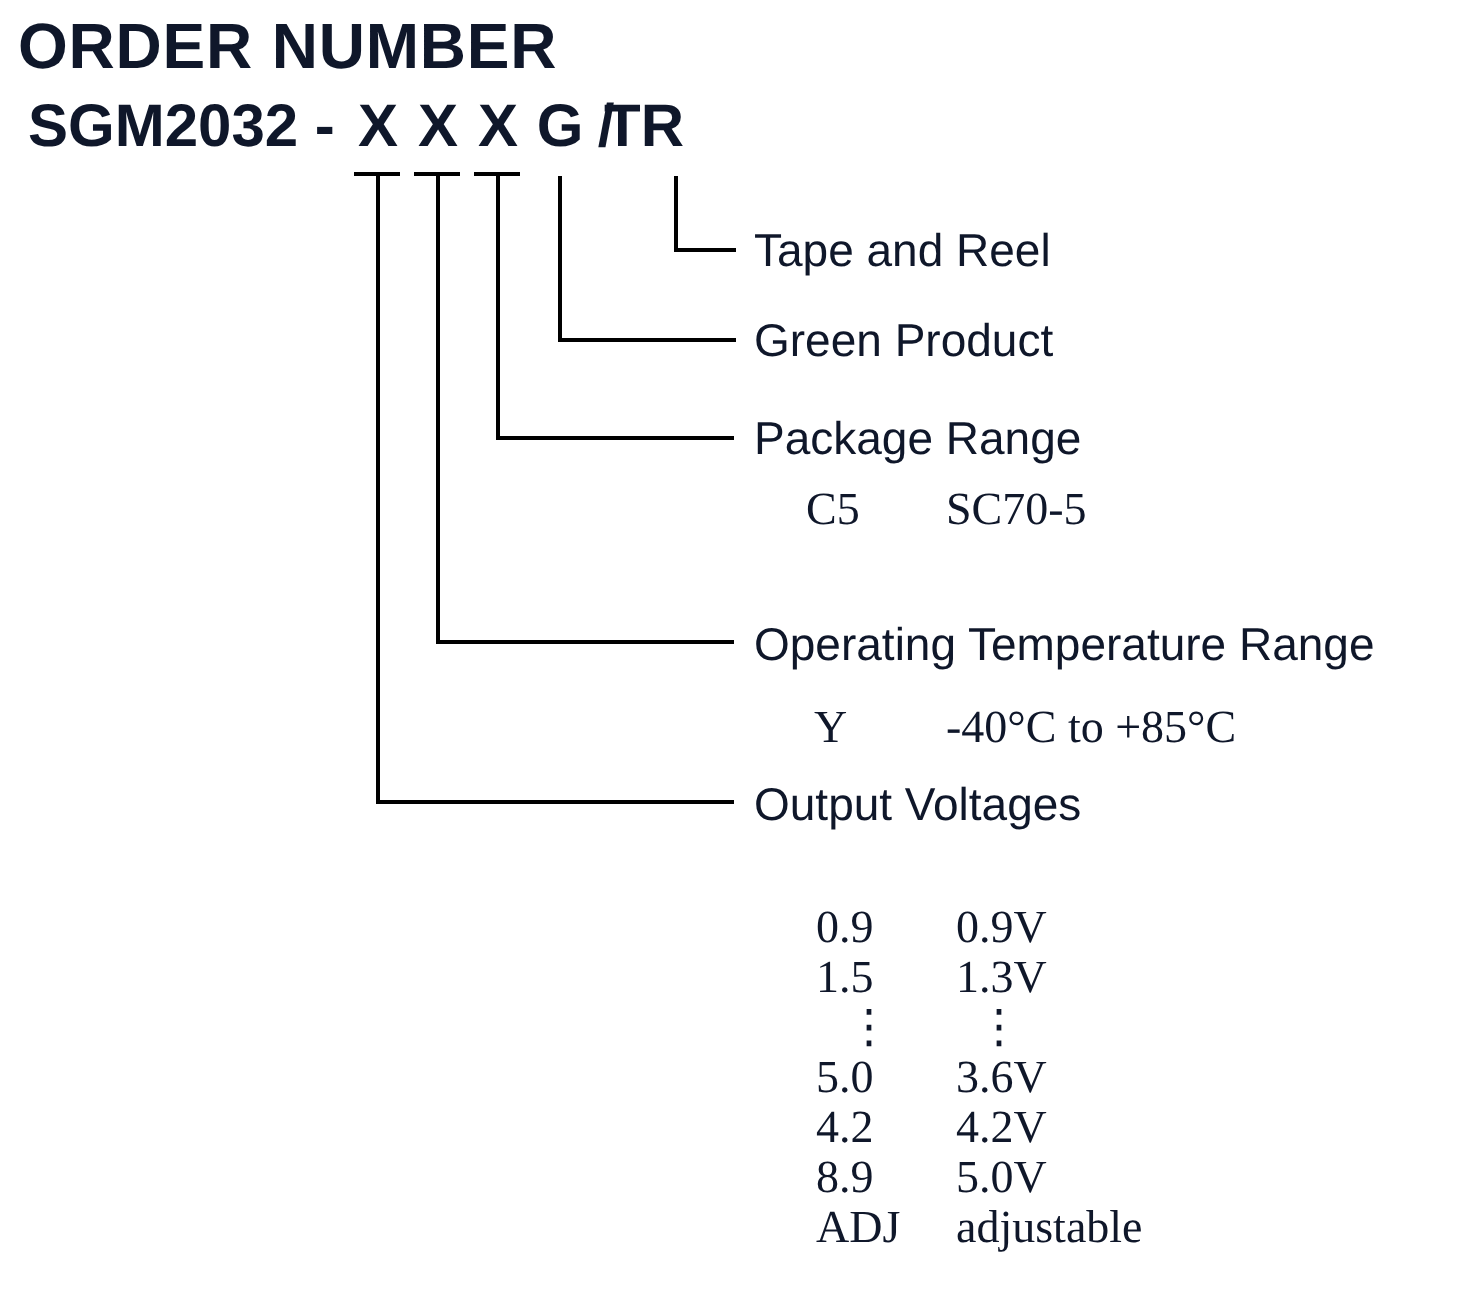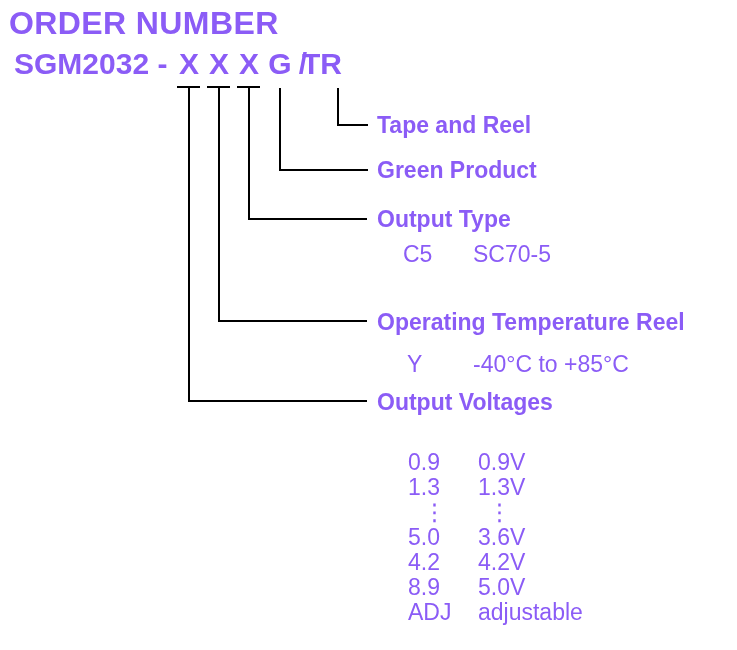--- a/index.html
+++ b/index.html
@@ -1,21 +1,21 @@
 <!DOCTYPE html>
 <html><head>
 <meta charset="utf-8">
 <style>
   html, body { margin: 0; padding: 0; background: #ffffff; }
   #canvas {
     position: relative;
     width: 737px;
     height: 650px;
     background: #ffffff;
-    color: #8b5cf6;
+    color: #0f172a;
     font-family: "Liberation Sans", sans-serif;
     overflow: hidden;
   }
 
   
   #title {
     position: absolute;
     left: 9px; top: 7px;
     margin: 0;
     font-size: 32px; line-height: 32px;
@@ -39,36 +39,36 @@
   .tick { top: 86px; height: 2px; width: 23px; }
   .vline { width: 2px; }
   .hline { height: 2px; }
 
   
   .blabel {
     position: absolute;
     left: 377px;
     transform: translateY(-50%);
     font-size: 23px; line-height: 26px;
-    font-weight: bold;
+    font-weight: normal;
     white-space: nowrap;
   }
 
   
-  .opts { position: absolute; font-size: 23px; }
+  .opts { position: absolute; font-size: 23px; font-family: Liberation Serif, serif; }
   .opt-row { display: flex; align-items: center; white-space: nowrap; }
   .opt-row .code { display: inline-block; }
   #pkg-opts { left: 403px; top: 240px; }
   #pkg-opts .opt-row { height: 29px; }
   #pkg-opts .code { width: 70px; }
   #temp-opts { left: 407px; top: 352px; }
   #temp-opts .opt-row { height: 24px; }
   #temp-opts .code { width: 66px; }
   #volt-opts { left: 408px; top: 451px; }
-  #volt-opts .opt-row { height: 25px; align-items: flex-end; }
+  #volt-opts .opt-row { height: 25px; }
   #volt-opts .code { width: 70px; }
   .dots-row .code { padding-left: 15px; box-sizing: border-box; }
   .dots-row .desc { padding-left: 10px; }
 </style>
 </head>
 <body>
 
 <div id="canvas">
 
   <h1 id="title">ORDER NUMBER</h1>
@@ -94,22 +94,22 @@
   <div class="line vline" style="left:337px; top:88px; height:38px"></div>
 
   <div class="line hline" style="left:337px; top:124px; width:31px"></div>
   <div class="line hline" style="left:279px; top:169px; width:89px"></div>
   <div class="line hline" style="left:248px; top:218px; width:119px"></div>
   <div class="line hline" style="left:218px; top:320px; width:149px"></div>
   <div class="line hline" style="left:188px; top:400px; width:179px"></div>
 
   <div class="blabel" style="top:125px">Tape and Reel</div>
   <div class="blabel" style="top:170px">Green Product</div>
-  <div class="blabel" style="top:219px">Output Type</div>
-  <div class="blabel" style="top:322px">Operating Temperature Reel</div>
+  <div class="blabel" style="top:219px">Package Range</div>
+  <div class="blabel" style="top:322px">Operating Temperature Range</div>
   <div class="blabel" style="top:402px">Output Voltages</div>
 
   <div id="pkg-opts" class="opts">
     <div class="opt-row">
       <span class="code">C5</span>
       <span class="desc">SC70-5</span>
     </div>
   </div>
 
   <div id="temp-opts" class="opts">
@@ -118,21 +118,21 @@
       <span class="desc">-40°C to +85°C</span>
     </div>
   </div>
 
   <div id="volt-opts" class="opts">
     <div class="opt-row">
       <span class="code">0.9</span>
       <span class="desc">0.9V</span>
     </div>
     <div class="opt-row">
-      <span class="code">1.3</span>
+      <span class="code">1.5</span>
       <span class="desc">1.3V</span>
     </div>
     <div class="opt-row dots-row">
       <span class="code">⋮</span>
       <span class="desc">⋮</span>
     </div>
     <div class="opt-row">
       <span class="code">5.0</span>
       <span class="desc">3.6V</span>
     </div>

